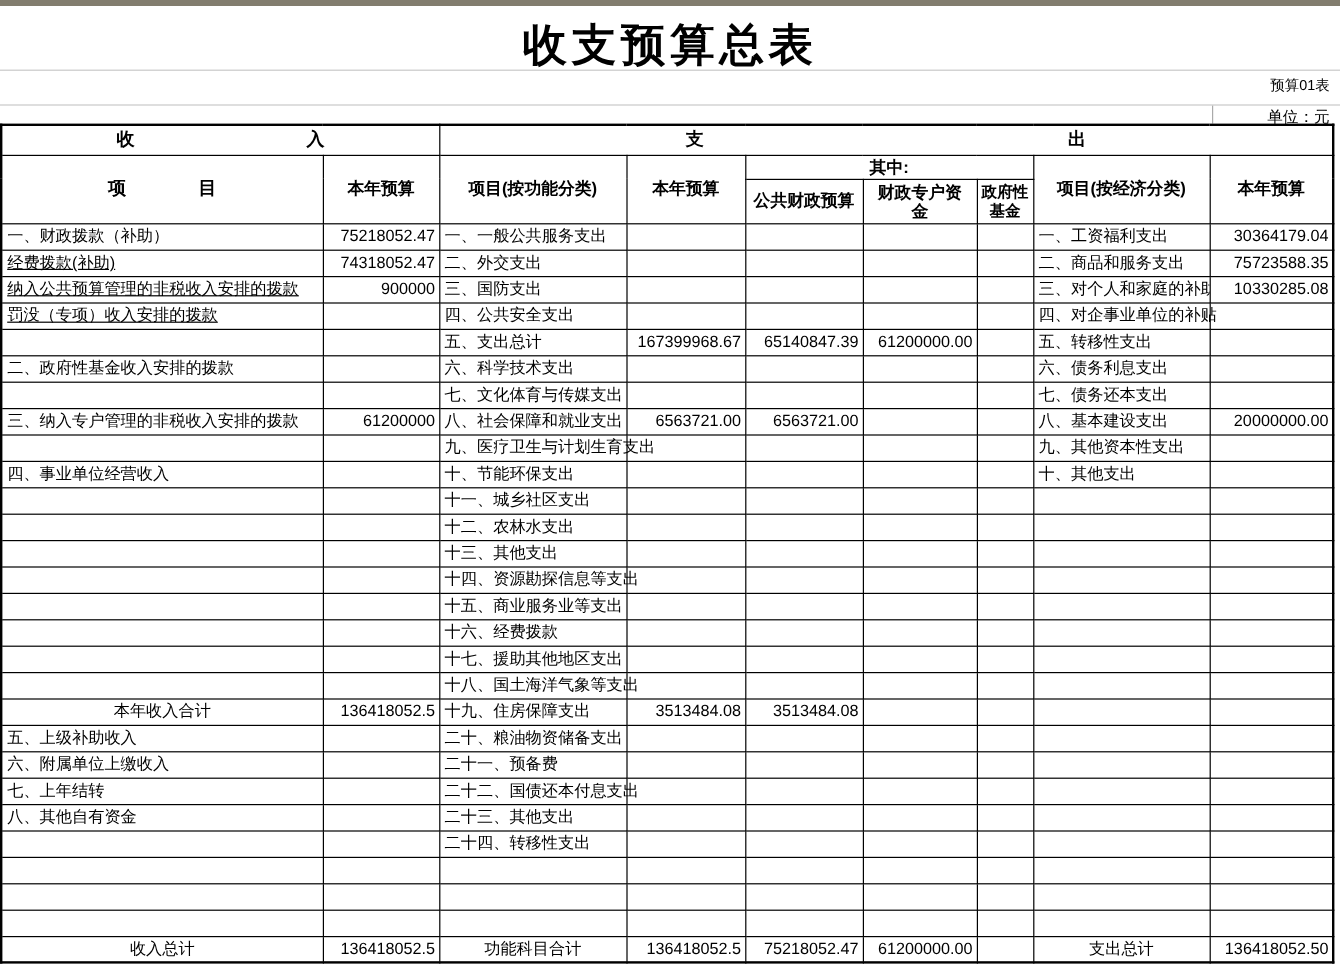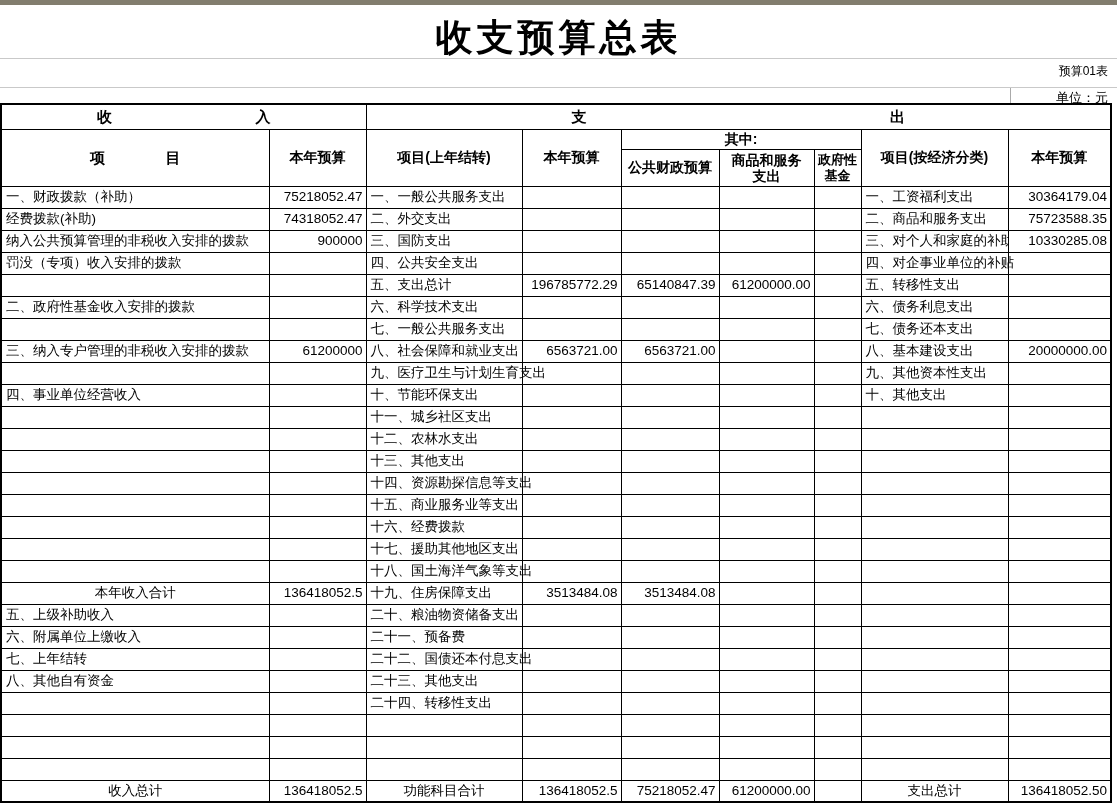--- a/index.html
+++ b/index.html
@@ -41,21 +41,21 @@
   .th-wrap div{width:76px;margin:0 auto;line-height:16px;}
   .th-small div{width:44px;margin:0 auto;line-height:16px;font-size:13px;}
   td.lbl{
     text-align:left;white-space:nowrap;padding:0 0 0 4px;
     font-size:13.5px;line-height:20px;
   }
   td.num{
     text-align:right;white-space:nowrap;padding:0 3px 0 0;
     font-size:13.5px;line-height:20px;
   }
-  td.indent{}
+  td.indent{text-decoration:underline;}
   td.center{text-align:center;padding-left:0;margin-left:36px;}
   td.clip{overflow:hidden;}
 </style>
 </head>
 <body>
 
 <div class="top-band"></div>
 
 <div class="page-title">收支预算总表</div>
 
@@ -93,30 +93,30 @@
       </th>
     </tr>
     <tr class="hB1">
       <th rowspan="2">
         <div class="spread spread-item">
           <span>项</span>
           <span>目</span>
         </div>
       </th>
       <th rowspan="2">本年预算</th>
-      <th rowspan="2">项目(上年结转)</th>
+      <th rowspan="2">项目(按功能分类)</th>
       <th rowspan="2">本年预算</th>
       <th colspan="3" class="among">其中:</th>
       <th rowspan="2">项目(按经济分类)</th>
       <th rowspan="2">本年预算</th>
     </tr>
     <tr class="hB2">
       <th>公共财政预算</th>
       <th class="th-wrap">
-        <div>商品和服务支出</div>
+        <div>财政专户资金</div>
       </th>
       <th class="th-small">
         <div>政府性基金</div>
       </th>
     </tr>
   </thead>
   <tbody id="table-body">
       <tr>
         <td class="lbl">一、财政拨款（补助）</td>
         <td class="num">75218052.47</td>
@@ -158,42 +158,42 @@
         <td class="num"></td>
         <td class="num"></td>
         <td class="num"></td>
         <td class="lbl">四、对企事业单位的补贴</td>
         <td class="num"></td>
       </tr>
       <tr>
         <td class="lbl"></td>
         <td class="num"></td>
         <td class="lbl">五、支出总计</td>
-        <td class="num">196785772.29</td>
+        <td class="num">167399968.67</td>
         <td class="num">65140847.39</td>
         <td class="num">61200000.00</td>
         <td class="num"></td>
         <td class="lbl">五、转移性支出</td>
         <td class="num"></td>
       </tr>
       <tr>
         <td class="lbl">二、政府性基金收入安排的拨款</td>
         <td class="num"></td>
         <td class="lbl">六、科学技术支出</td>
         <td class="num"></td>
         <td class="num"></td>
         <td class="num"></td>
         <td class="num"></td>
         <td class="lbl">六、债务利息支出</td>
         <td class="num"></td>
       </tr>
       <tr>
         <td class="lbl"></td>
         <td class="num"></td>
-        <td class="lbl">七、一般公共服务支出</td>
+        <td class="lbl">七、文化体育与传媒支出</td>
         <td class="num"></td>
         <td class="num"></td>
         <td class="num"></td>
         <td class="num"></td>
         <td class="lbl">七、债务还本支出</td>
         <td class="num"></td>
       </tr>
       <tr>
         <td class="lbl">三、纳入专户管理的非税收入安排的拨款</td>
         <td class="num">61200000</td>

